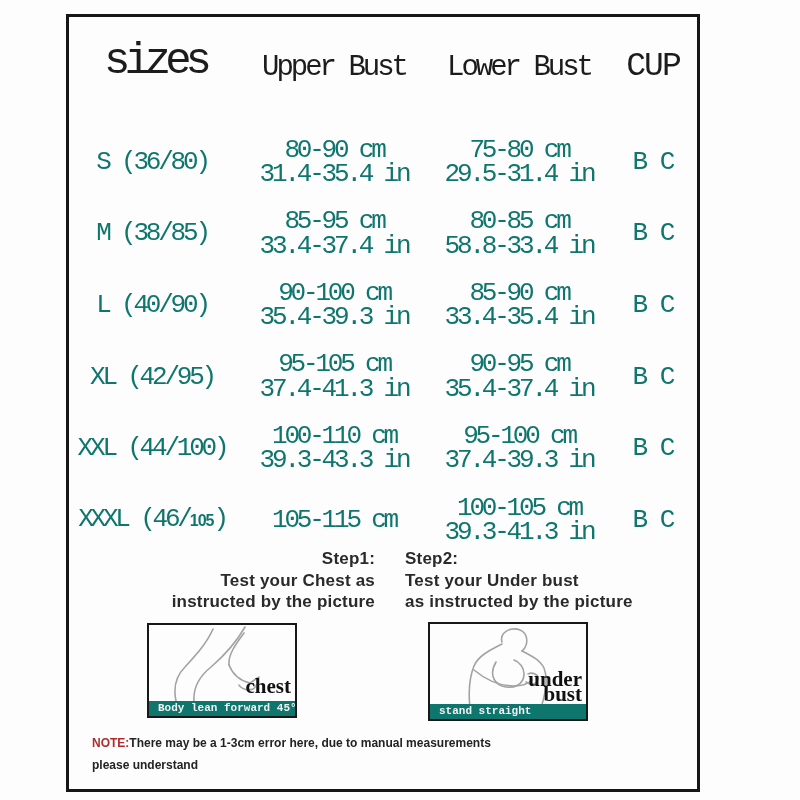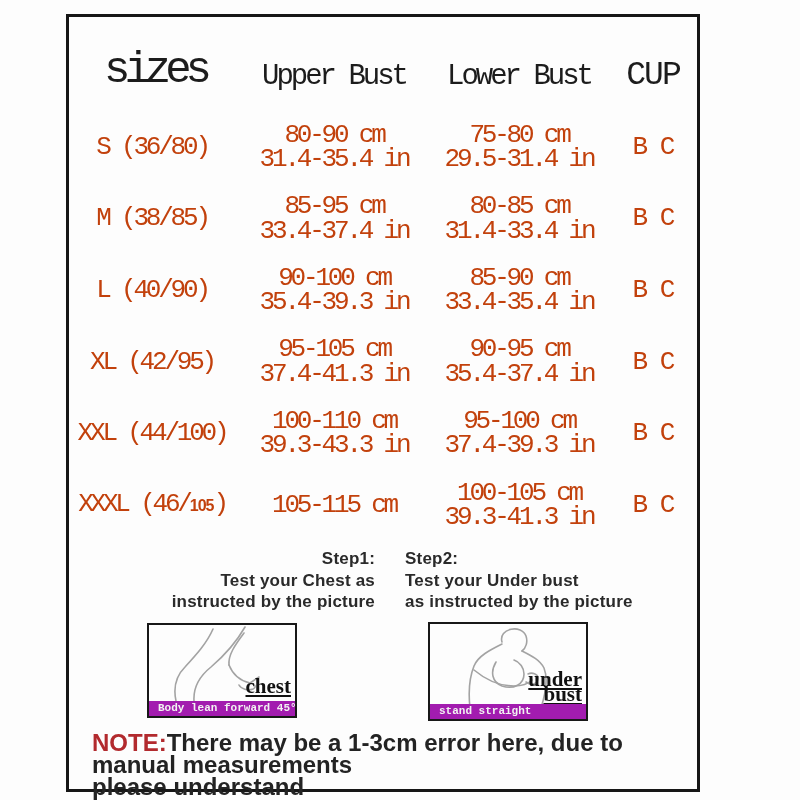--- a/index.html
+++ b/index.html
@@ -1,41 +1,41 @@
 <!DOCTYPE html>
 <html><head>
 <meta charset="utf-8">
 <style>
   html,body { margin:0; padding:0; }
   body {
     width:800px; height:800px; position:relative;
     background:#fdfdfd; overflow:hidden;
     font-family:"Liberation Sans","DejaVu Sans",sans-serif;
   }
-  .serif { font-family:"Liberation Serif","DejaVu Serif",serif;text-decoration:underline; }
+  .serif { font-family:"Liberation Serif","DejaVu Serif",serif; }
 
   .frame {
     position:absolute; left:66px; top:14px; width:634px; height:778px;
     border:3px solid #161616; box-sizing:border-box; background:#fdfdfd;
   }
 
   
   .hdr { position:absolute; text-align:center; color:#1c1c1c;
-         font-family:"Liberation Mono","DejaVu Sans Mono",monospace; white-space:nowrap;margin-top:9px; }
+         font-family:"Liberation Mono","DejaVu Sans Mono",monospace; white-space:nowrap; }
   .hdr-sizes { left:55px;  width:200px; top:36px; font-size:44px; letter-spacing:-6px; }
   .hdr-upper { left:234px; width:200px; top:51px; font-size:29px; letter-spacing:-3px; }
   .hdr-lower { left:419px; width:200px; top:51px; font-size:29px; letter-spacing:-3px; }
   .hdr-cup   { left:603px; width:100px; top:48px; font-size:33px; letter-spacing:-2px; }
 
   
   .row { position:absolute; left:0; width:800px; height:70px; }
   .cell {
-    position:absolute; top:0; height:100%;
+    position:absolute; top:15px; height:100%;
     display:flex; flex-direction:column; justify-content:center; align-items:center;
-    color:#c2410c; font-family:"Liberation Mono","DejaVu Sans Mono",monospace;
+    color:#0f766e; font-family:"Liberation Mono","DejaVu Sans Mono",monospace;
     font-size:26px; letter-spacing:-3.2px; line-height:24.5px; white-space:nowrap;
   }
   .c-size  { left:52px;  width:200px; }
   .c-upper { left:234px; width:200px; }
   .c-lower { left:419px; width:200px; }
   .c-cup   { left:603px; width:100px; letter-spacing:-2px; }
   .bold-sans {
     font-family:"Liberation Sans","DejaVu Sans",sans-serif;
     font-weight:bold; font-size:16px; letter-spacing:-1px;
   }
@@ -47,35 +47,35 @@
   .step2 { left:405px; top:548px; width:265px; }
   .step .line { display:block; }
 
   
   .fig { position:absolute; border:2px solid #181818; background:#fdfdfd; box-sizing:border-box; }
   .fig1 { left:147px; top:623px; width:150px; height:95px; }
   .fig2 { left:428px; top:622px; width:160px; height:99px; }
   .fig svg { position:absolute; left:0; top:0; }
   .fig-bar {
     position:absolute; left:0; right:0; bottom:0; height:15px;
-    background:#a21caf; color:#f2f2f2;
+    background:#0f766e; color:#f2f2f2;
     font-family:"Liberation Mono","DejaVu Sans Mono",monospace;
     font-weight:bold; font-size:11px; line-height:15px;
     padding-left:9px; white-space:nowrap; overflow:hidden;
   }
   .fig-label {
     position:absolute; right:4px; bottom:17px; color:#111;
     font-family:"Liberation Serif","DejaVu Serif",serif; font-weight:bold;
   }
   .fig1 .fig-label { font-size:21px; }
   .fig2 .fig-label { font-size:21px; line-height:15px; text-align:right; }
 
   
   .note { position:absolute; left:92px; top:732px; width:612px;
-          color:#232323; font-weight:bold; font-size:24px; line-height:22px; }
+          color:#232323; font-weight:bold; font-size:12px; line-height:22px; }
   .note-red { color:#b22a2e; }
 </style>
 </head>
 <body>
 
 <div class="frame"></div>
 
 <div class="hdr hdr-sizes">sizes</div>
 <div class="hdr hdr-upper">Upper Bust</div>
 <div class="hdr hdr-lower">Lower Bust</div>
@@ -97,21 +97,21 @@
       </div>
     </div>
     <div class="row" style="top: 183.6px;">
       <div class="cell c-size">M (38/85)</div>
       <div class="cell c-upper">
         <span>85-95 cm</span>
         <span>33.4-37.4 in</span>
       </div>
       <div class="cell c-lower">
         <span>80-85 cm</span>
-        <span>31.4-33.4 in</span>
+        <span>58.8-33.4 in</span>
       </div>
       <div class="cell c-cup">
         <span>B C</span>
       </div>
     </div>
     <div class="row" style="top: 255.2px;">
       <div class="cell c-size">L (40/90)</div>
       <div class="cell c-upper">
         <span>90-100 cm</span>
         <span>35.4-39.3 in</span>

